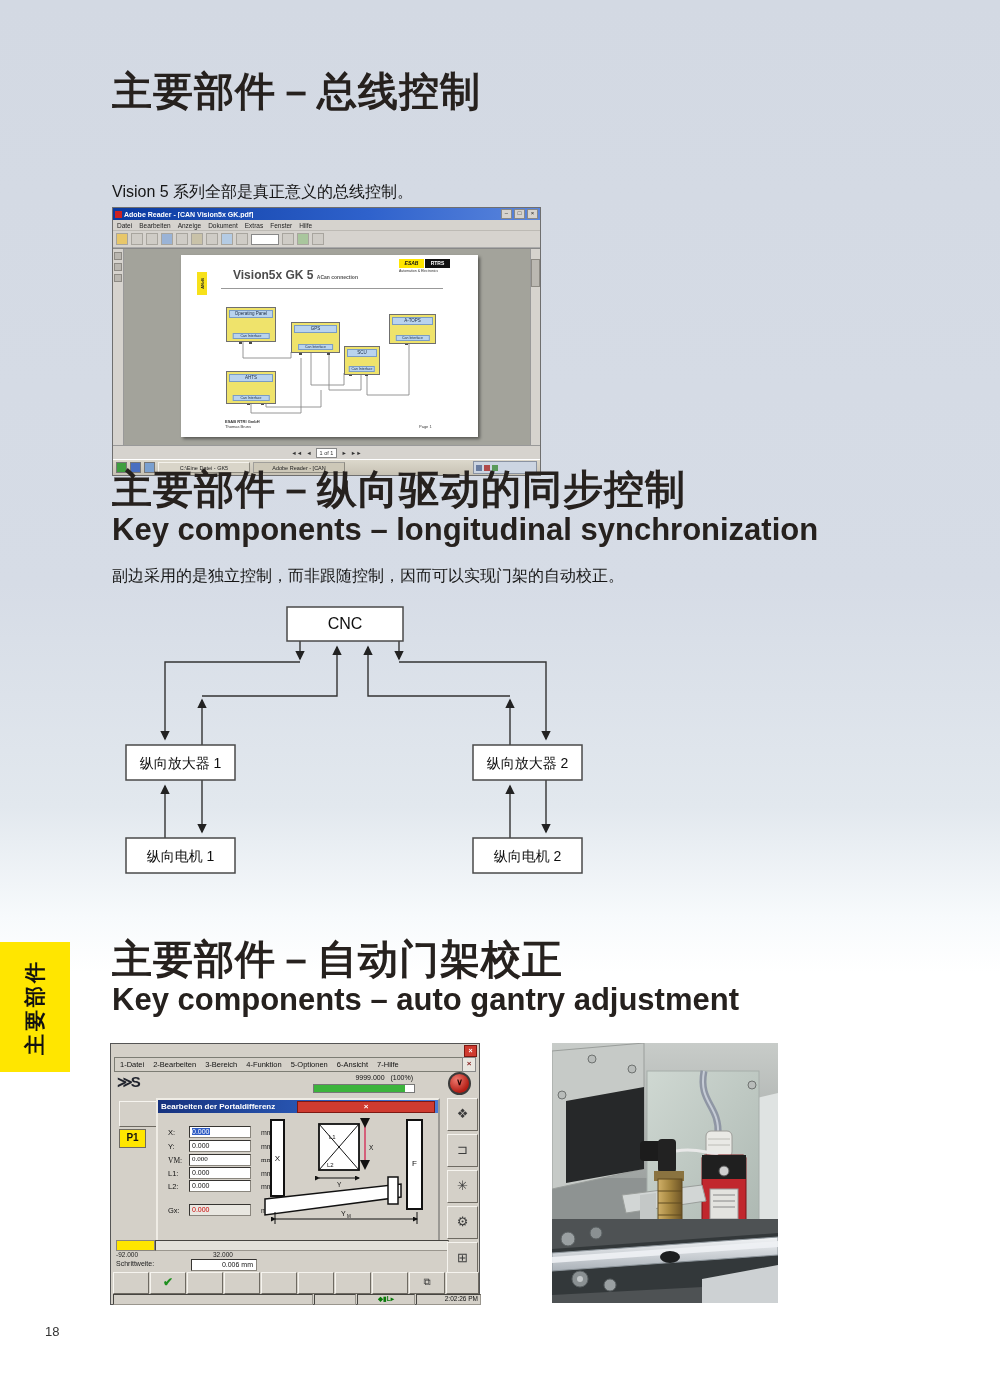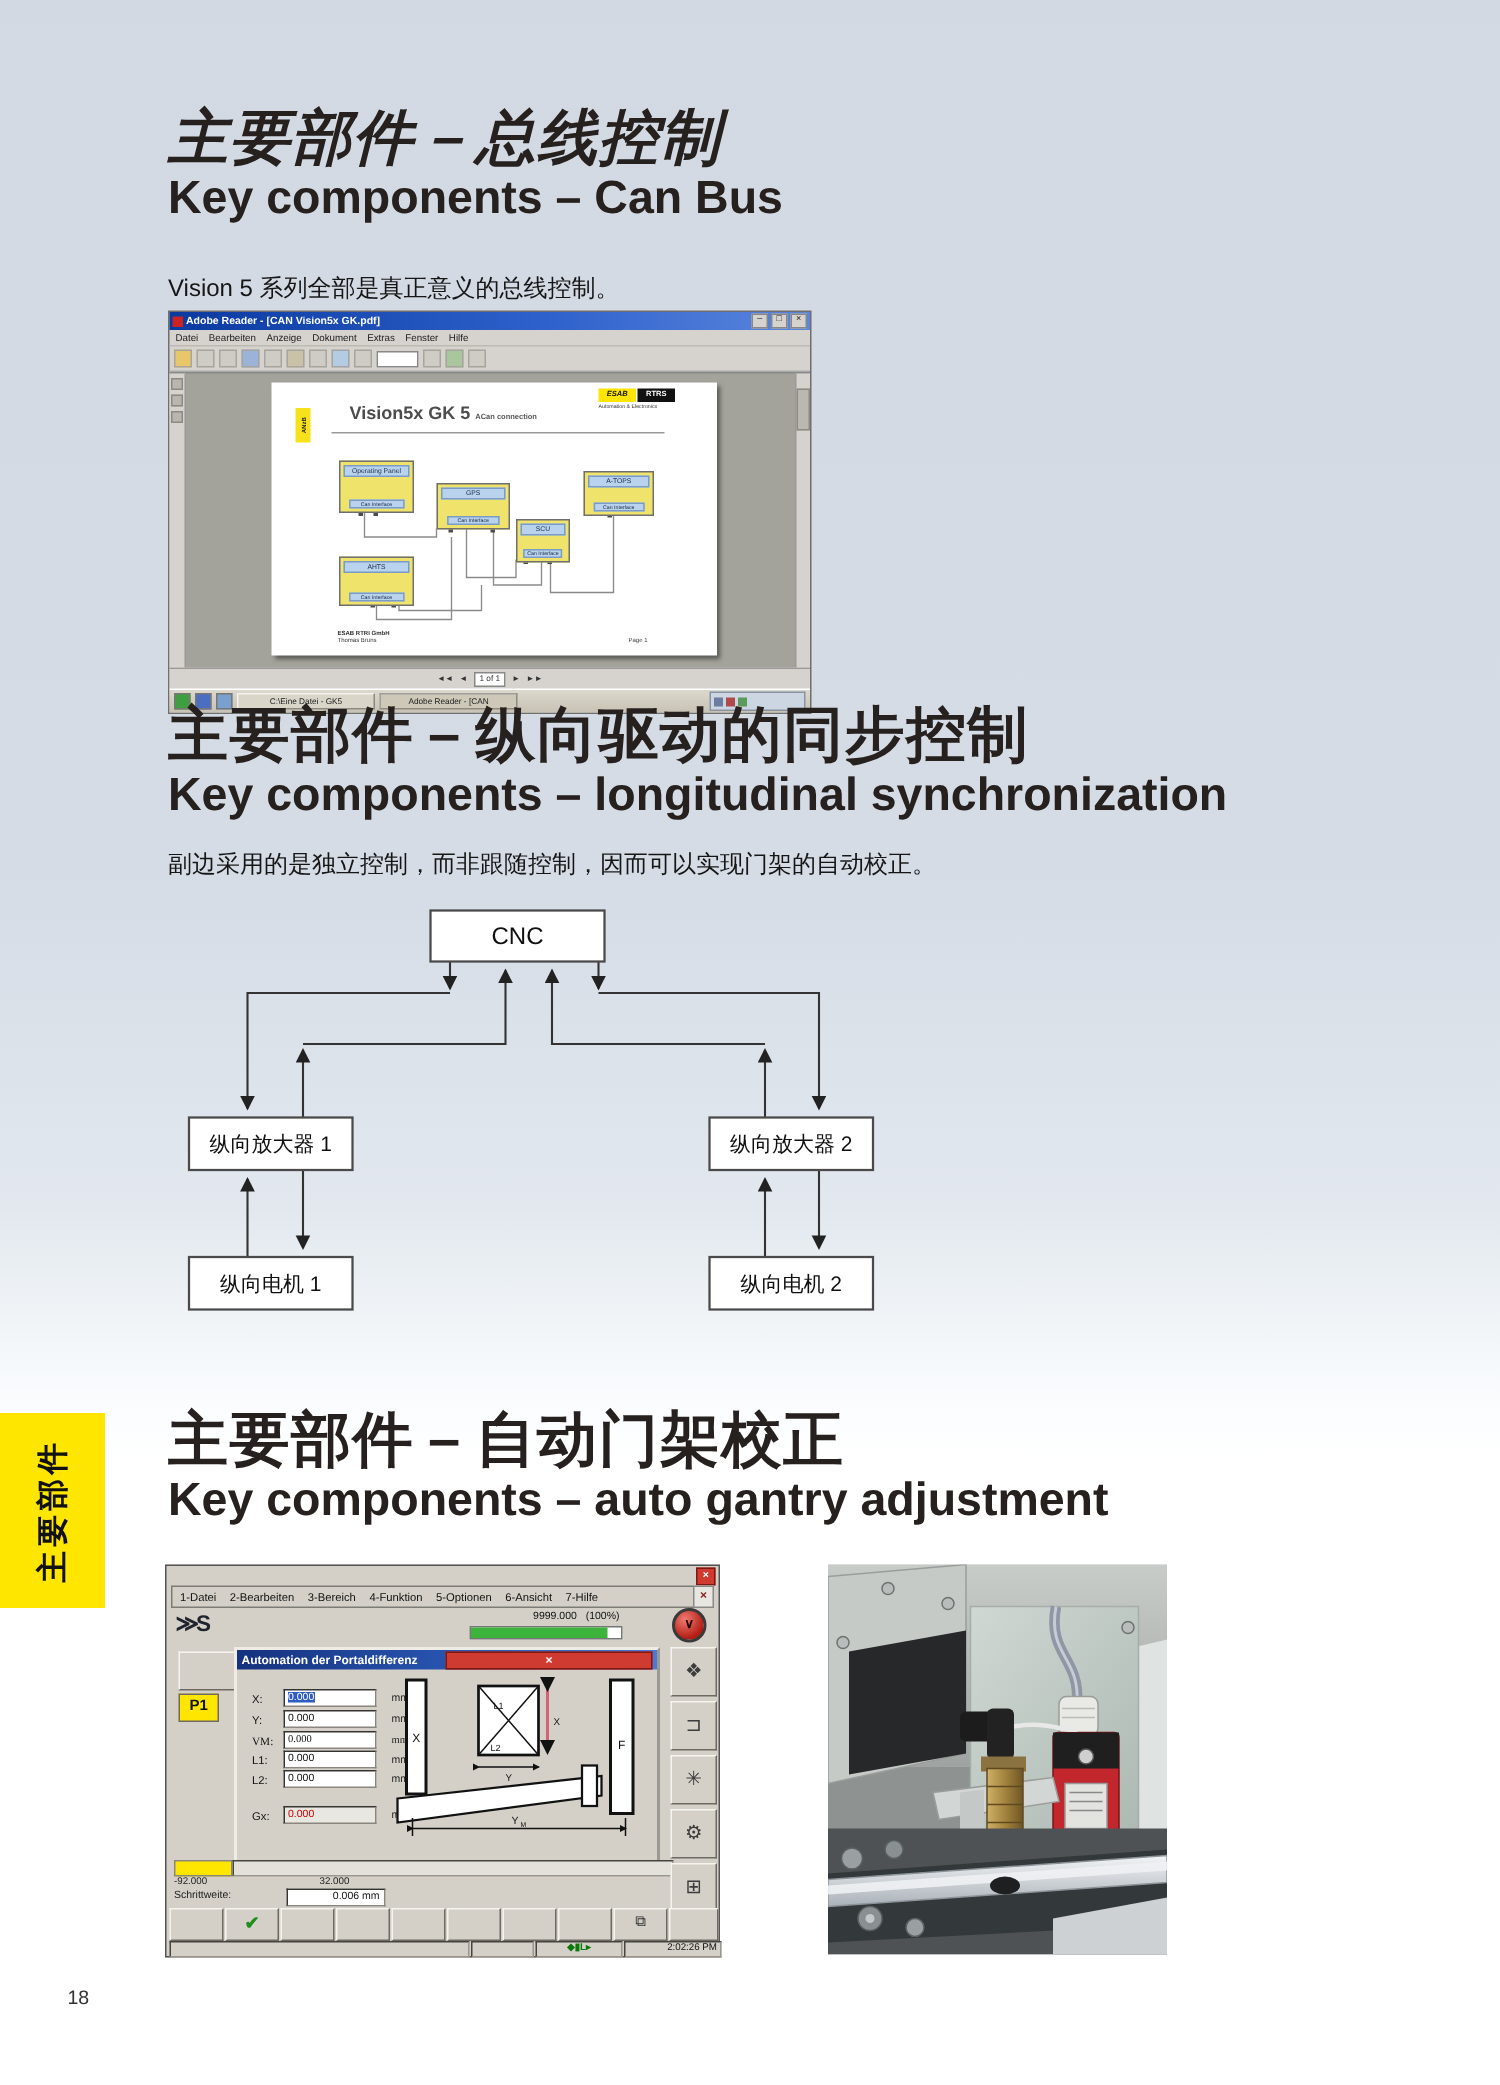--- a/index.html
+++ b/index.html
@@ -97,22 +97,21 @@
 </head>
 <body>
 
 <div class="page">
 
   <div class="abs side-tab">
     <span>主要部件</span>
   </div>
   <div class="abs page-number">18</div>
 
-  <div class="abs h-cn" style="left:112px;top:64px;font-style:italic;">主要部件－总线控制</div>
-  <div class="abs h-en" style="left:112px;top:114px;">Key components – Can Bus</div>
+  <div class="abs h-cn" style="left:112px;top:64px;">主要部件－总线控制</div>
   <div class="abs body-text" style="left:112px;top:182px;">Vision 5 系列全部是真正意义的总线控制。</div>
 
   <div class="abs reader">
     <div class="r-title">
       <span class="ricon"></span>
       <span class="rtxt">Adobe Reader - [CAN Vision5x GK.pdf]</span>
       <span class="winbtn">–</span>
       <span class="winbtn">□</span>
       <span class="winbtn">×</span>
     </div>
@@ -305,21 +304,21 @@
     <div class="cnc-progress">
         <i></i>
       </div>
     <div class="cnc-stop">∨</div>
 
     <div class="cnc-x1 btn3d">X1</div>
     <div class="cnc-p1">P1</div>
 
     <div class="dlg">
       <div class="dlg-title">
-        <span>Automation der Portaldifferenz</span>
+        <span>Bearbeiten der Portaldifferenz</span>
         <span class="dlg-x">×</span>
       </div>
       <div class="frow" style="top:26px;">
         <span class="fl">X:</span>
         <span class="fv"><span class="sel">0.000</span></span>
         <span class="fu">mm</span>
       </div>
       <div class="frow" style="top:40px;">
         <span class="fl">Y:</span>
         <span class="fv">0.000</span>

